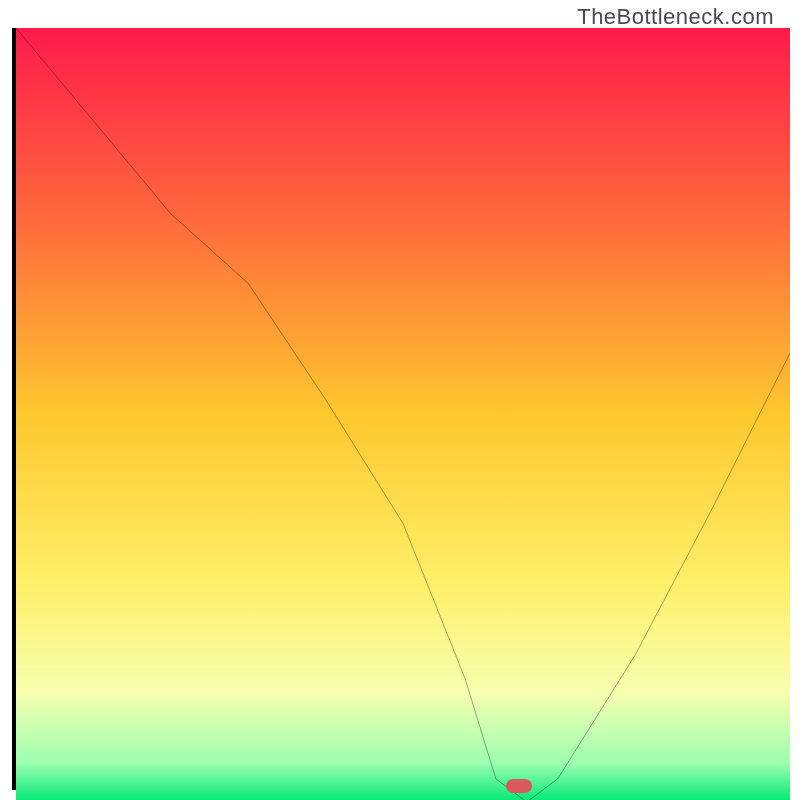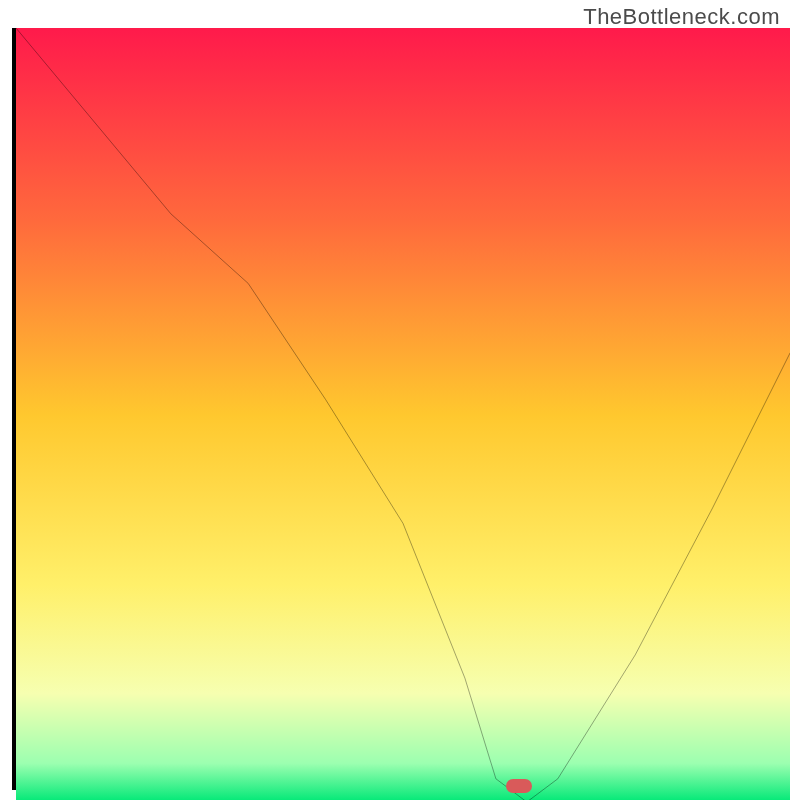--- a/index.html
+++ b/index.html
@@ -11,21 +11,21 @@
     font-family: Arial, Helvetica, sans-serif;
   }
   .wrap {
     position: relative;
     width: 800px;
     height: 800px;
   }
   .attrib {
     position: absolute;
     top: 4px;
-    right: 20px;
+    right: 26px;
     color: #4b4b4b;
     font-size: 22px;
     letter-spacing: 0.5px;
     z-index: 5;
   }
   .plot-frame {
     position: absolute;
     left: 12px;
     top: 28px;
     width: 778px;

